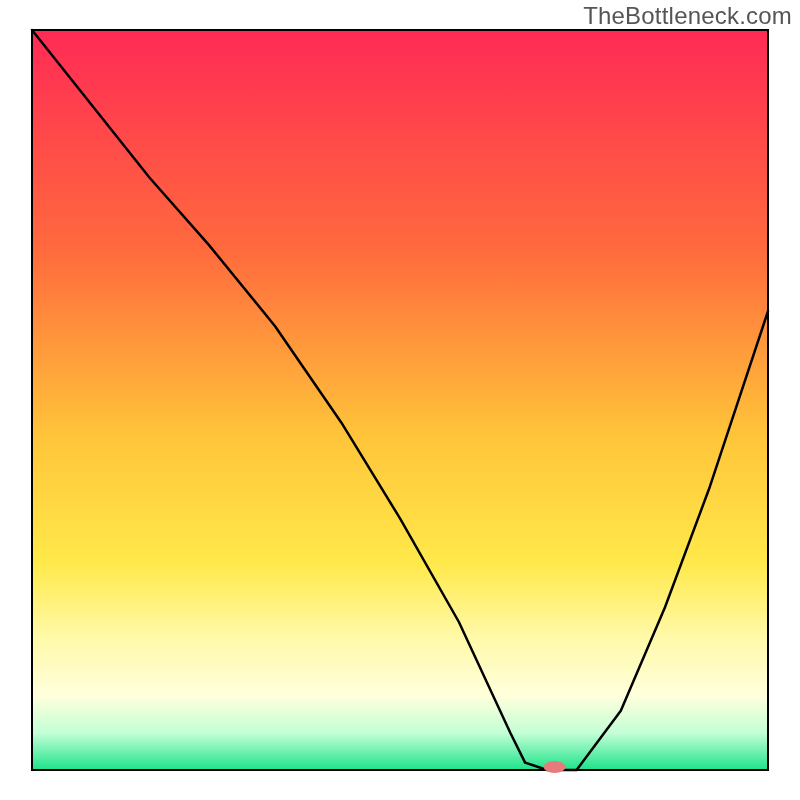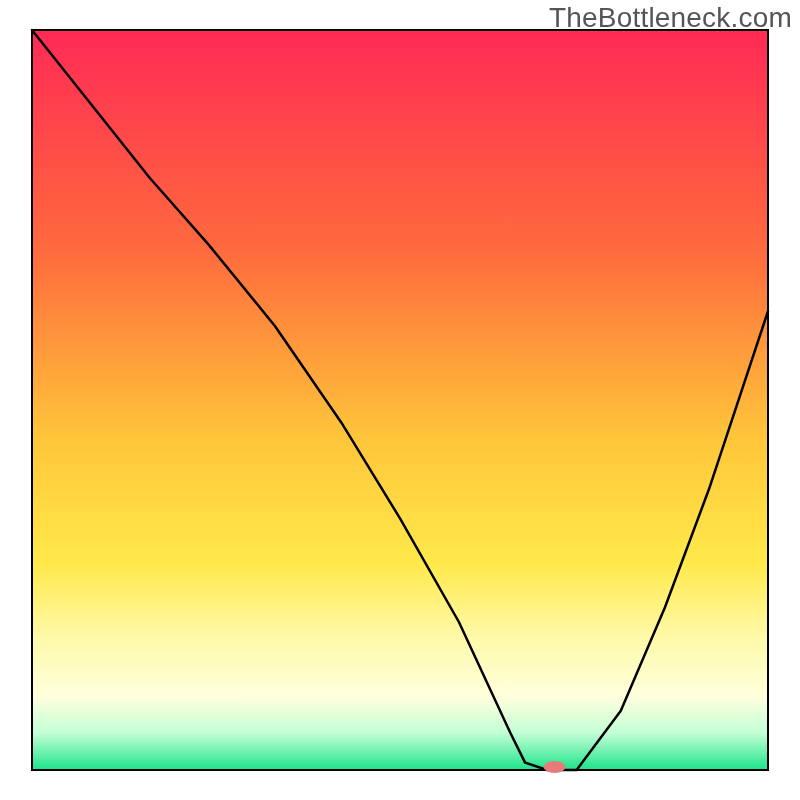--- a/index.html
+++ b/index.html
@@ -13,21 +13,21 @@
   }
   .chart-wrap {
     position: relative;
     width: 800px;
     height: 800px;
   }
   .watermark {
     position: absolute;
     top: 2px;
     right: 8px;
-    font-size: 28px;
+    font-size: 24px;
     font-weight: 500;
     color: #555555;
     letter-spacing: 0.2px;
     z-index: 10;
   }
   svg {
     display: block;
     width: 800px;
     height: 800px;
   }

